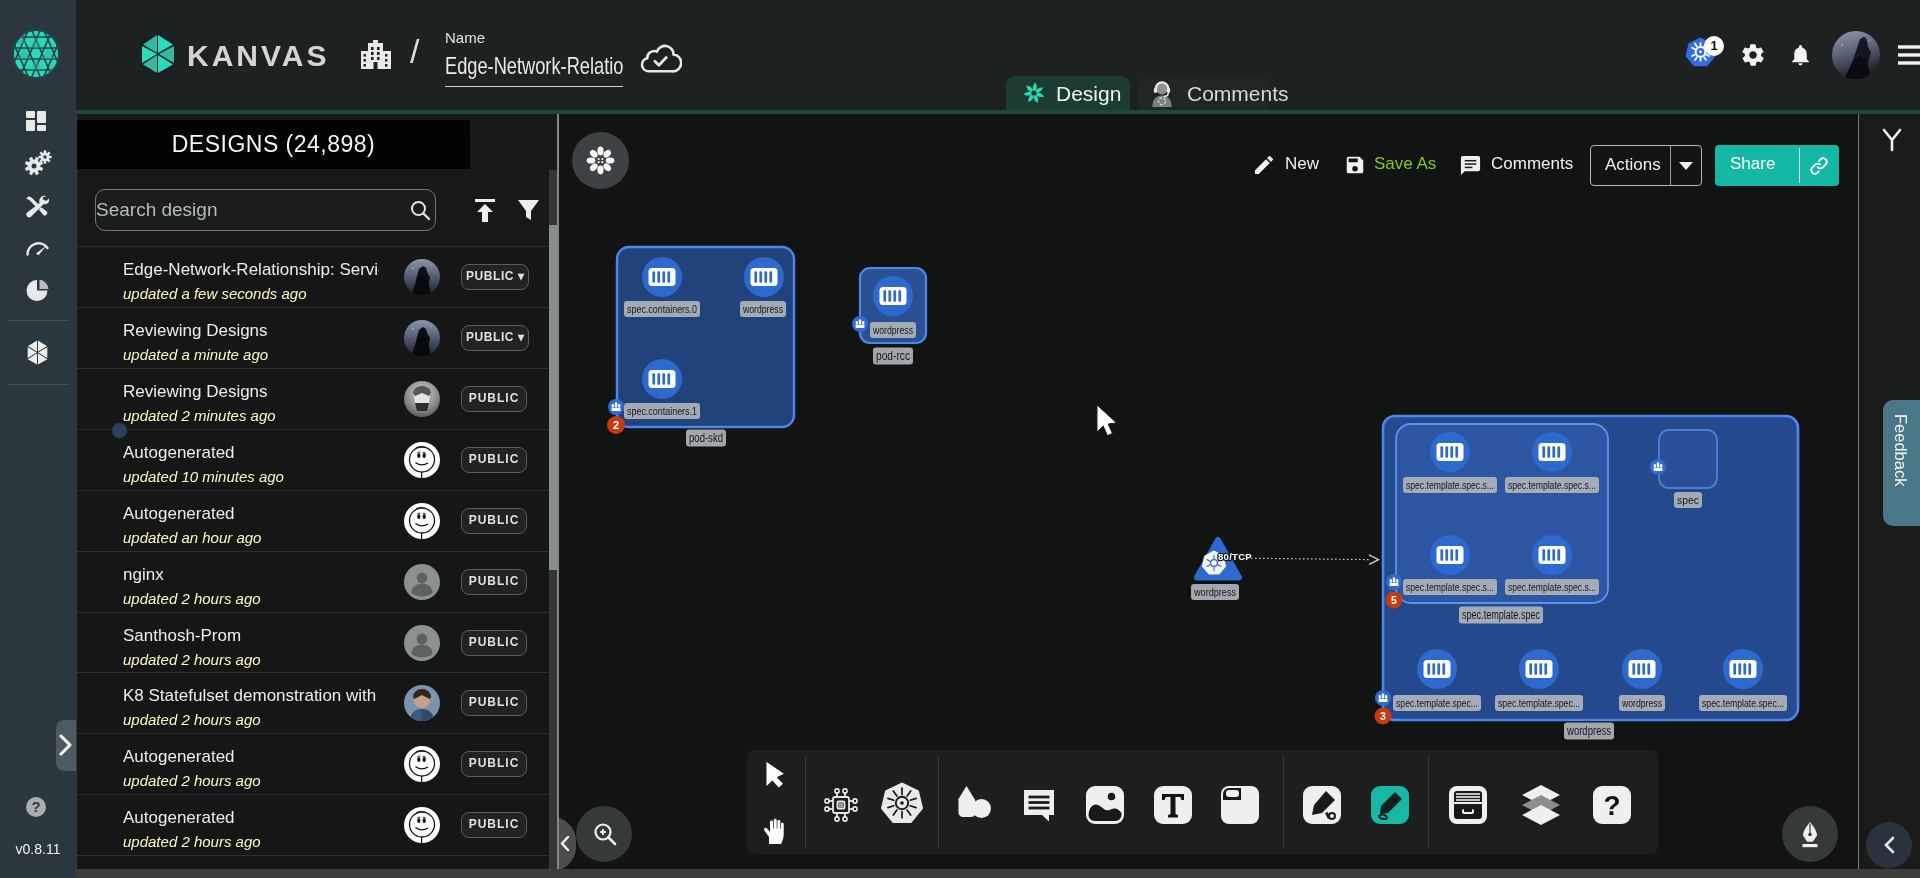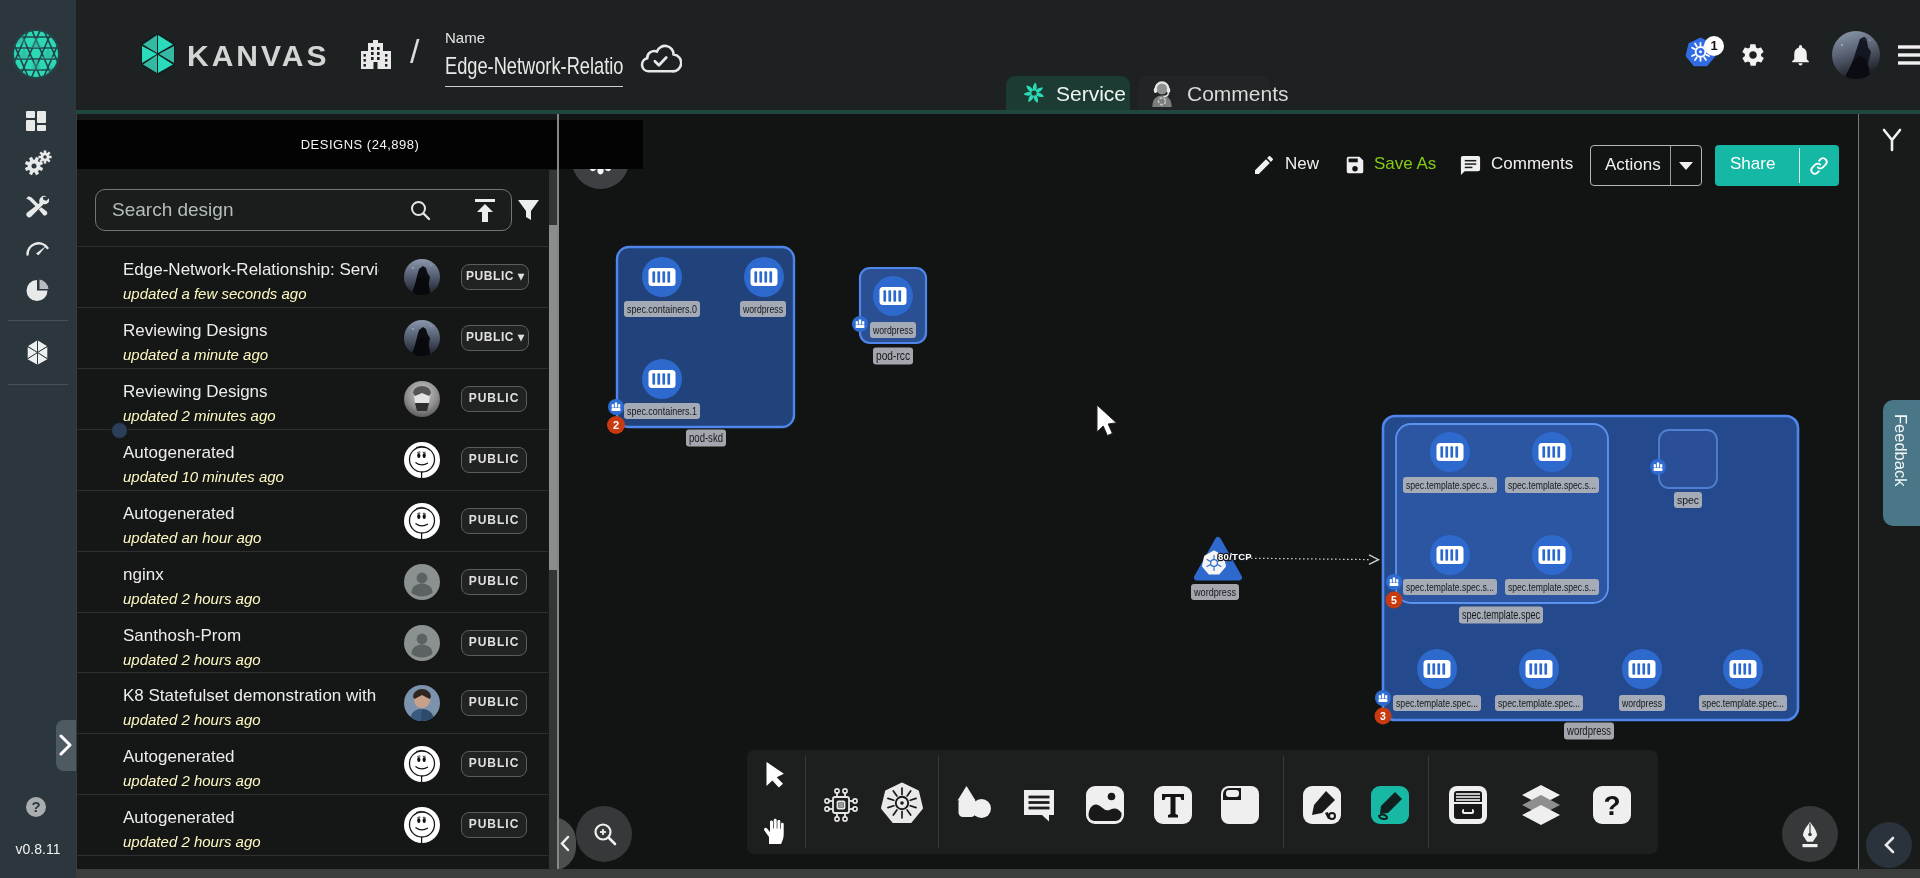--- a/index.html
+++ b/index.html
@@ -153,21 +153,21 @@
         </g>
       <use href="#pt" transform="rotate(51 12 12)"></use>
       <use href="#pt" transform="rotate(102 12 12)"></use>
       <use href="#pt" transform="rotate(153 12 12)"></use>
       <use href="#pt" transform="rotate(204 12 12)"></use>
       <use href="#pt" transform="rotate(255 12 12)"></use>
       <use href="#pt" transform="rotate(306 12 12)"></use>
     </g>
     <circle cx="12" cy="12" r="2.6" fill="#1c3b33"></circle>
   </svg>
-  <div class="abs" style="left:1010px;top:82px;color:#eef4f1;font-size:21px;font-weight:400">Service</div>
+  <div class="abs" style="left:1010px;top:82px;color:#eef4f1;font-size:21px;font-weight:400">Design</div>
 
   <div class="abs" style="left:1092px;top:76px;width:132px;height:34px;background:#212525;border-radius:9px 9px 0 0"></div>
   <svg class="abs" style="left:1103px;top:79px" width="26" height="29" viewBox="0 0 26 30">
     <circle cx="13" cy="10" r="6" fill="#8f9191"></circle>
     <path d="M3 29 C3 20 8 17 13 17 C18 17 23 20 23 29 Z" fill="#7c7e7e"></path>
     <path d="M6.5 10 a6.5 6.5 0 0 1 13 0" fill="none" stroke="#e6e6e6" stroke-width="2.4"></path>
     <rect x="4.6" y="9" width="3.4" height="5.4" rx="1.6" fill="#e6e6e6"></rect>
     <rect x="18" y="9" width="3.4" height="5.4" rx="1.6" fill="#e6e6e6"></rect>
     <path d="M19.5 14.5 c0 2.5-2.7 3.6-5 3.6" fill="none" stroke="#e6e6e6" stroke-width="1.6"></path>
     <circle cx="13" cy="23" r="3.6" fill="none" stroke="#c9c9c9" stroke-width="1.6" stroke-dasharray="3 1.6"></circle>
@@ -330,23 +330,23 @@
 
   <div class="abs" style="left:56px;top:720px;width:20px;height:51px;background:#4d5a61;border-radius:8px 0 0 8px"></div>
   <svg class="abs" style="left:58px;top:734px" width="14" height="22" viewBox="0 0 14 22">
     <path d="M3 2 l9 9 -9 9" fill="none" stroke="#fff" stroke-width="3" stroke-linecap="round" stroke-linejoin="round"></path>
   </svg>
 
   <div class="abs" style="left:26px;top:797px;width:20px;height:20px;border-radius:50%;background:#a9adad;color:#2c373d;font-size:15px;font-weight:bold;text-align:center;line-height:20px">?</div>
   <div class="abs" style="left:0;top:841px;width:76px;text-align:center;color:#f2f2f2;font-size:14px">v0.8.11</div>
 </div>
 <div id="panel">
-  <div class="abs" style="left:0;top:6px;width:566px;height:49px;background:#030303;color:#f4f4f4;font-size:13px;letter-spacing:0.5px;text-align:center;line-height:49px">DESIGNS (24,898)</div>
-
-  <div class="abs" style="left:18px;top:75px;width:417px;height:42px;background:#1b1d1d;border:1.6px solid #6f7878;border-radius:10px;color:#b5bcbc;font-size:19px;line-height:39px;padding-left:16px">Search design</div>
+  <div class="abs" style="left:0;top:6px;width:393px;height:49px;background:#030303;color:#f4f4f4;font-size:23px;letter-spacing:0.5px;text-align:center;line-height:49px">DESIGNS (24,898)</div>
+
+  <div class="abs" style="left:18px;top:75px;width:341px;height:42px;background:#1b1d1d;border:1.6px solid #6f7878;border-radius:10px;color:#b5bcbc;font-size:19px;line-height:39px;">Search design</div>
   <svg class="abs" style="left:332px;top:85px" width="23" height="23" viewBox="0 0 23 23">
     <circle cx="9.5" cy="9.5" r="6.5" fill="none" stroke="#e4e4e4" stroke-width="2"></circle>
     <line x1="14.5" y1="14.5" x2="20" y2="20" stroke="#e4e4e4" stroke-width="2.4" stroke-linecap="round"></line>
   </svg>
   <svg class="abs" style="left:396px;top:84px" width="24" height="25" viewBox="0 0 24 25">
     <g fill="#eceeee">
         <rect x="2" y="1" width="20" height="3"></rect>
         <polygon points="12,6 20,14 15,14 15,24 9,24 9,14 4,14"></polygon>
       </g>
   </svg>

